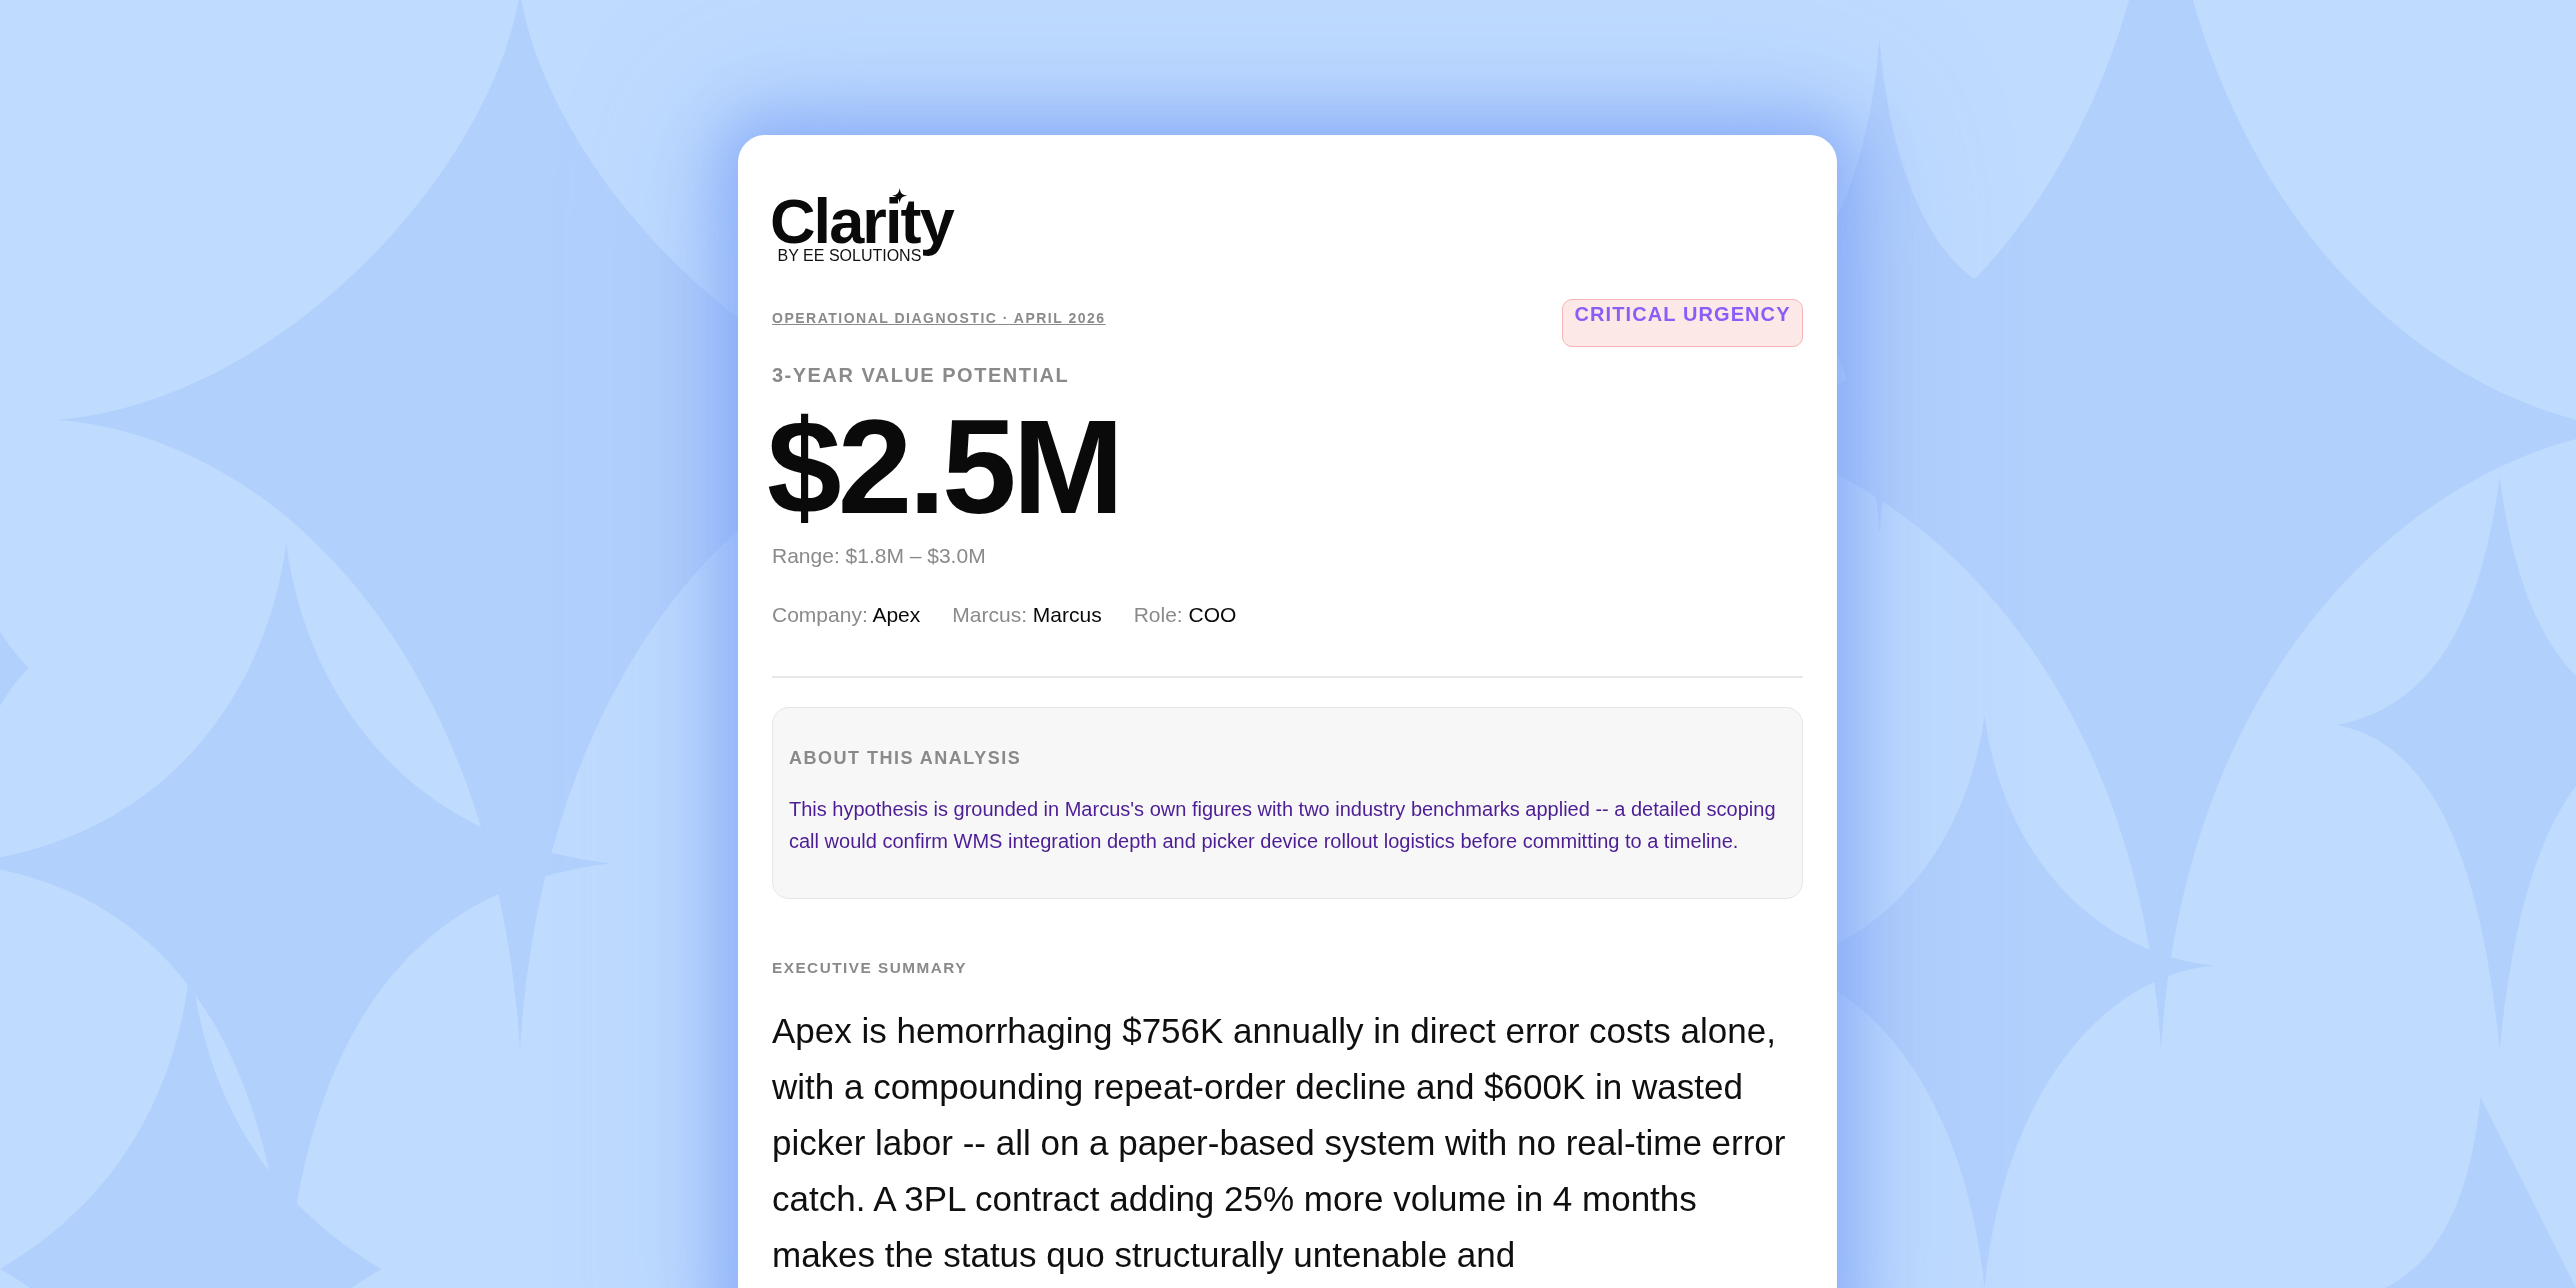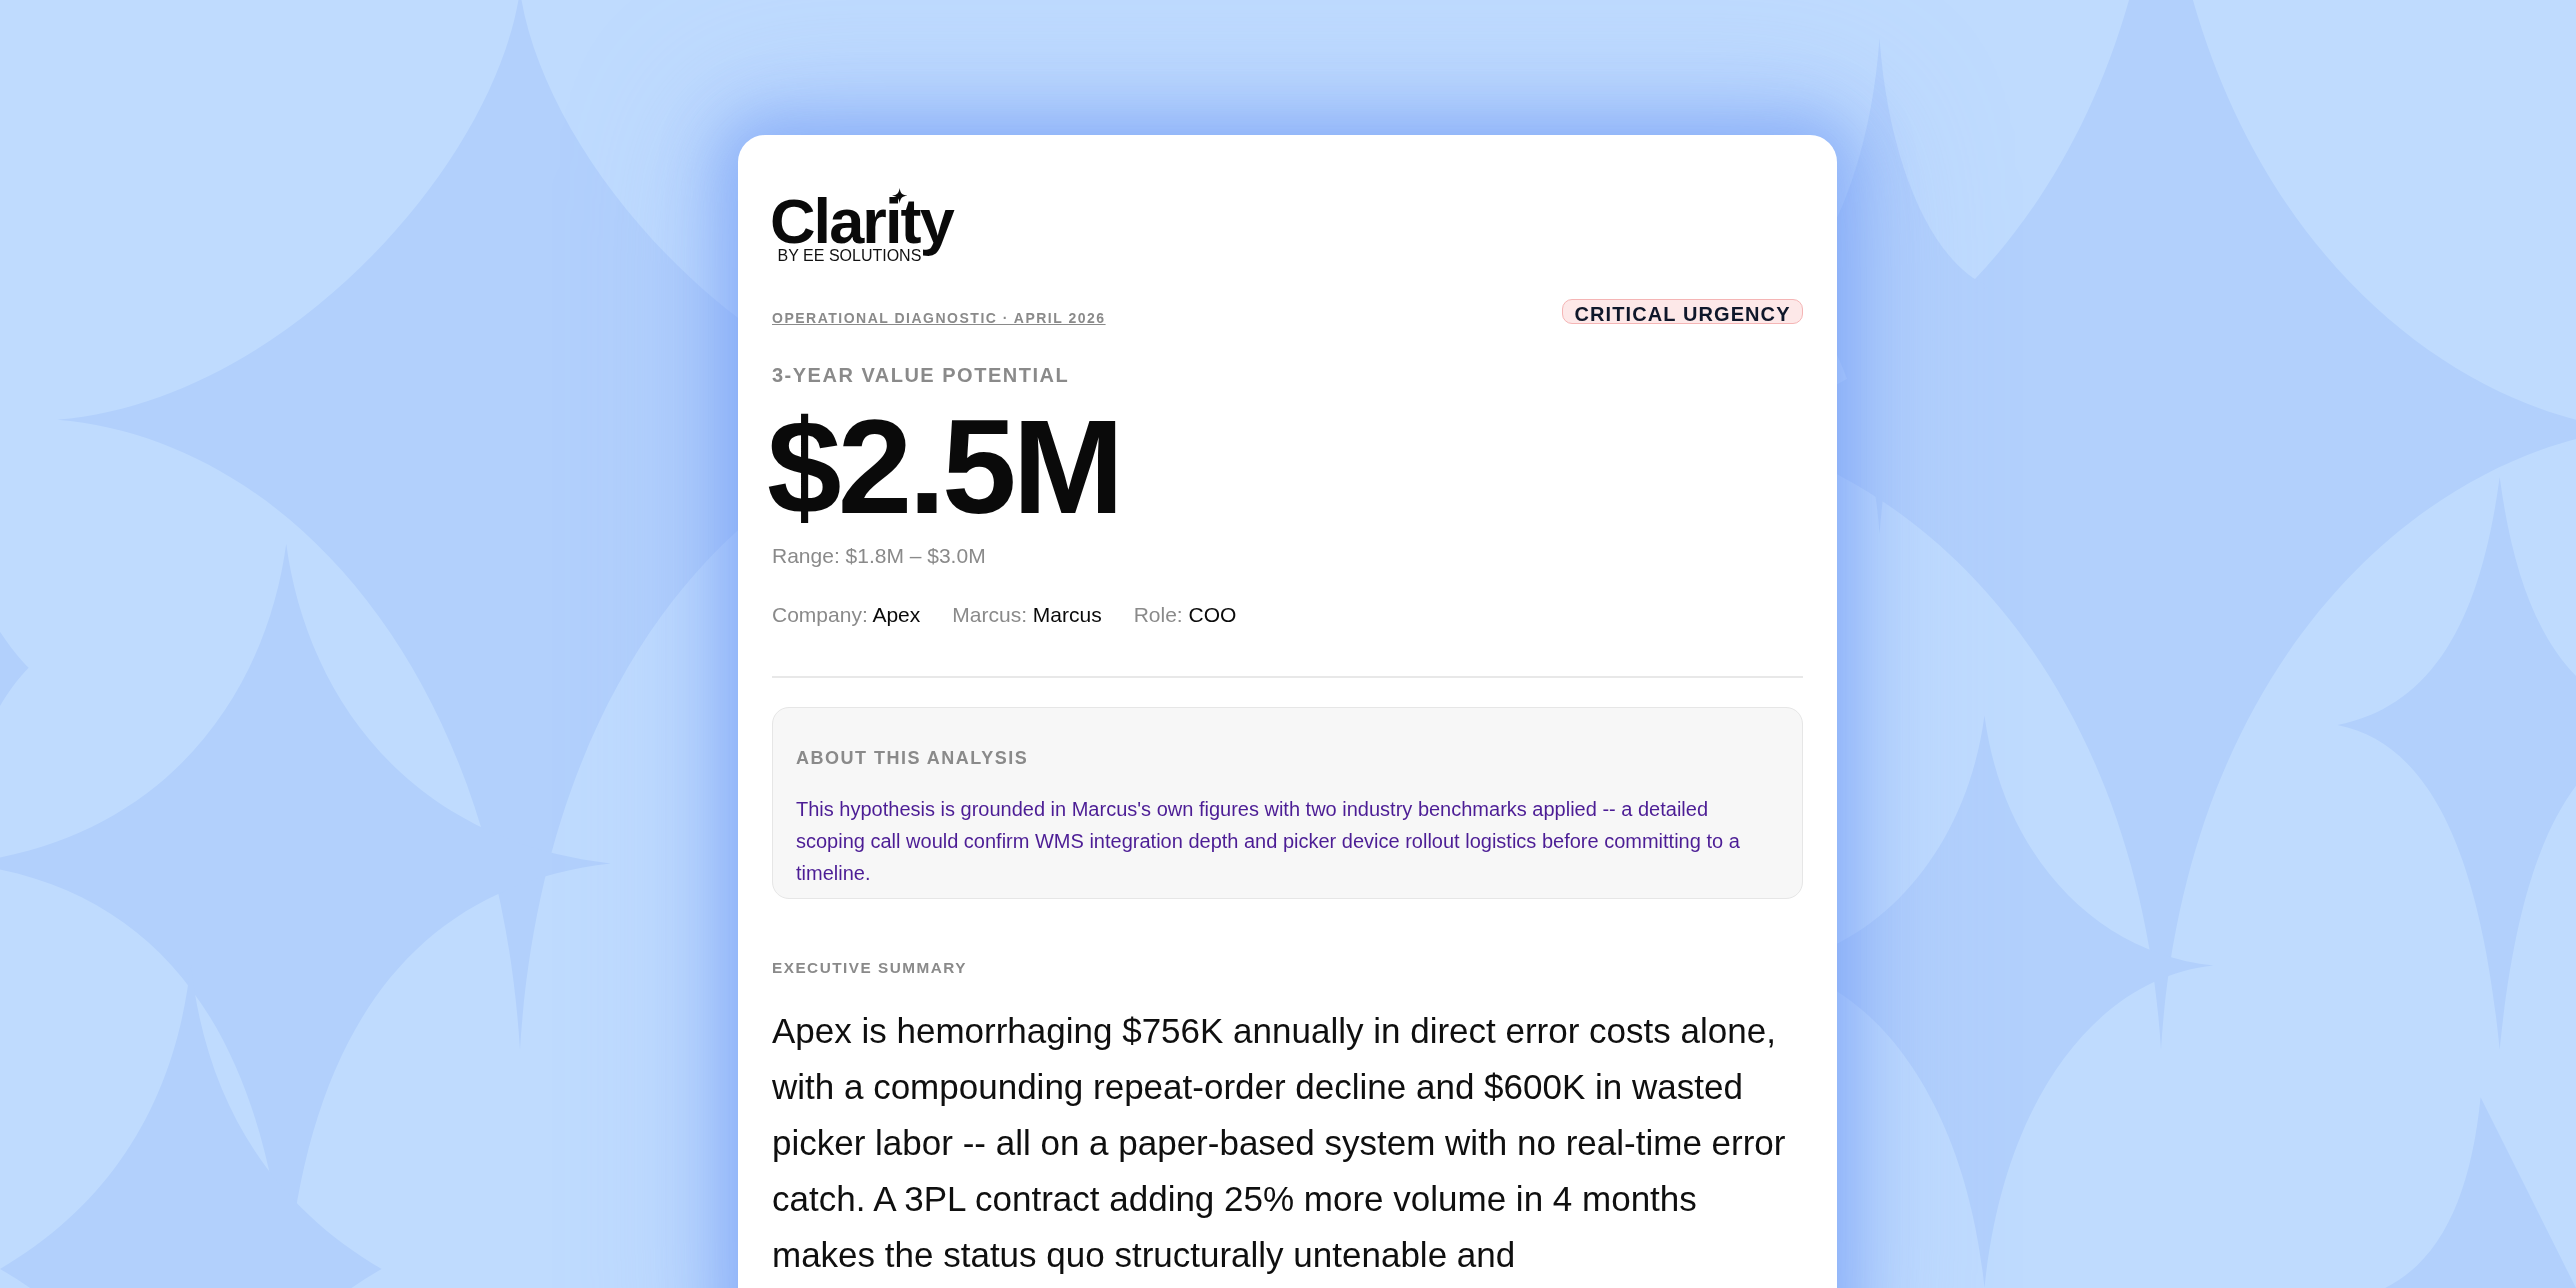--- a/index.html
+++ b/index.html
@@ -47,24 +47,24 @@
       position: absolute; left: 34px; top: 168px; right: 34px;
       height: 32px;
     }
     .eyebrow {
       position: absolute; left: 0; top: 3.8px;
       font-size: 14px; font-weight: 700; color: #8A8A8A;
       letter-spacing: 1.5px; line-height: 23px; text-decoration: underline;
     }
     .badge {
       position: absolute; right: 0; top: -3.8px;
-      height: 25px; padding: 0 11.4px;
+      height: 48px; padding: 0 11.4px;
       background: #FDE8E8; border: 1.4px solid #F5B5B5;
       border-radius: 10px;
-      font-size: 20px; font-weight: 700; color: #0f172a;
+      font-size: 20px; font-weight: 700; color: #8b5cf6;
       letter-spacing: 1.1px; line-height: 28px;
     }
     .value-label {
       position: absolute; left: 34px; top: 229px;
       font-size: 20px; font-weight: 700; color: #8A8A8A;
       letter-spacing: 1.5px; line-height: 23px; text-align: right;
     }
     .big-value {
       position: absolute; left: 29px; top: 260px;
       font-size: 134px; font-weight: 800; color: #0A0A0A;
@@ -82,21 +82,21 @@
     .fact-key { color: #8A8A8A; }
     .fact-val { color: #0A0A0A; }
     .divider {
       position: absolute; left: 34px; right: 34px; top: 541px;
       height: 1.9px; background: #E8E8E8;
     }
     .about {
       position: absolute; left: 34px; right: 34px; top: 572px;
       height: 192px;
       background: #F7F7F7; border: 1.4px solid #E6E6E6; border-radius: 17px;
-      padding: 40px 23px 0 23px;
+      padding: 40px 23px 0 16px;
     }
     .about-title {
       font-size: 18px; font-weight: 700; color: #8A8A8A;
       letter-spacing: 1.5px; line-height: 21px;
     }
     .about-text {
       margin-top: 24px;
       font-size: 20px; color: #4c1d95; line-height: 32px;
     }
     .exec-label {

